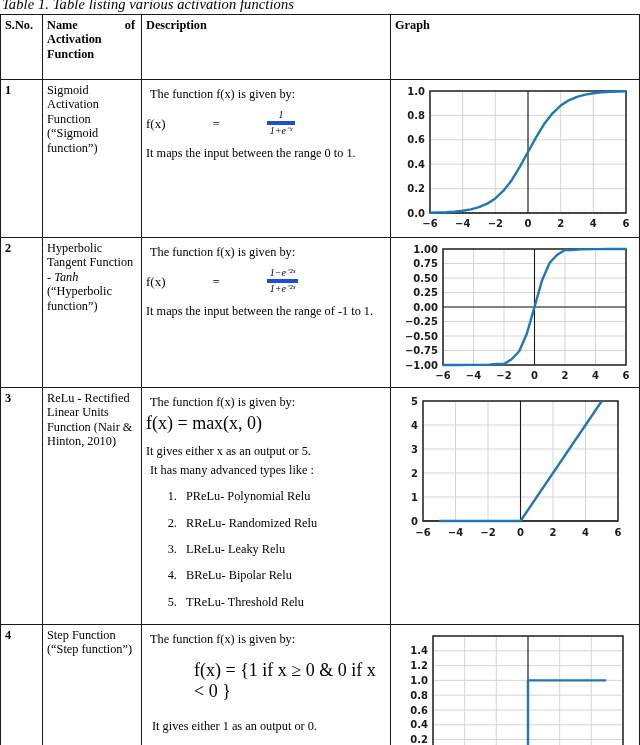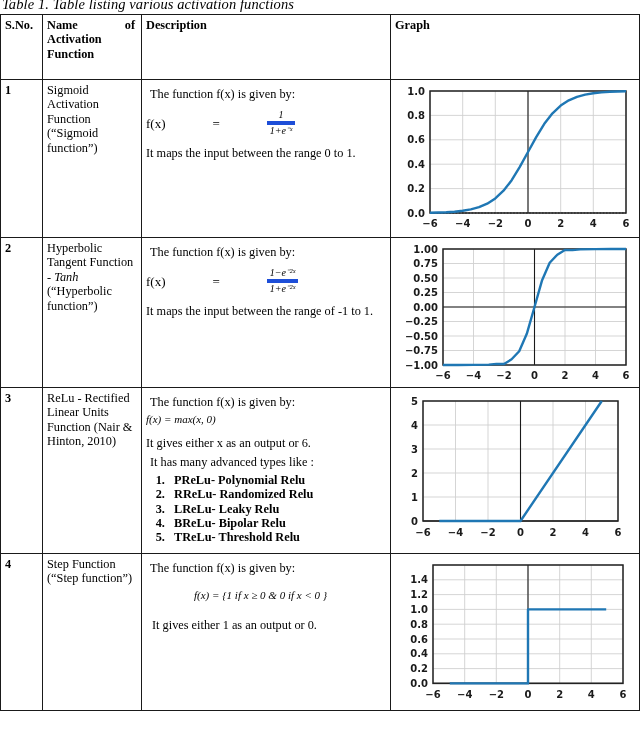--- a/index.html
+++ b/index.html
@@ -85,23 +85,23 @@
     font-style: italic;
   }
   .frac .num { padding: 0 3px 0px 3px; line-height: 1.05; }
   .frac .den { padding: 0px 3px 0 3px; border-top: 4px solid #1d4ed8; line-height: 1.15; }
   .para { margin-top: 10px; text-align: justify; }
   ol.relulist {
     margin: 0;
     padding-left: 22px;
     list-style-position: outside;
   }
-  ol.relulist li { margin: 0; padding-left: 6px; font-weight: bold; }
+  ol.relulist li { margin: 12px; padding-left: 6px; }
   .tight { margin: 4px; }
-  .inline-math { font-style: italic; font-size: 11px; }
+  .inline-math { font-size: 18px; }
 
   
   .plotwrap { position: relative; width: 240px; }
   svg.plot { display: block; }
   .plot .spine { stroke: #222; stroke-width: 1.5; fill: none; }
   .plot .grid  { stroke: #d0d0d0; stroke-width: 0.9; }
   .plot .zero  { stroke: #1a1a1a; stroke-width: 1.1; }
   .plot .curve { stroke: #1f77b4; stroke-width: 2.4; fill: none; stroke-linejoin: round; stroke-linecap: butt; }
   .plot text { font-family: "DejaVu Sans", sans-serif; font-weight: bold; fill: #1a1a1a; }
   .plot .tickx { font-size: 10px; text-anchor: middle; }
@@ -261,21 +261,21 @@
           </div>
         </td>
       </tr>
 
       <tr style="height:166px;">
         <td class="sno">3</td>
         <td class="name-cell">ReLu - Rectified Linear Units Function (Nair &amp; Hinton, 2010)</td>
         <td class="desc-cell">
           <div class="tight">The function f(x) is given by:</div>
           <div class="inline-math">f(x) = max(x, 0)</div>
-          <div class="para">It gives either x as an output or 6.</div>
+          <div class="para">It gives either x as an output or 5.</div>
           <div class="tight">It has many advanced types like :</div>
           <ol class="relulist">
             <li>PReLu- Polynomial Relu</li>
             <li>RReLu- Randomized Relu</li>
             <li>LReLu- Leaky Relu</li>
             <li>BReLu- Bipolar Relu</li>
             <li>TReLu- Threshold Relu</li>
           </ol>
         </td>
         <td>

